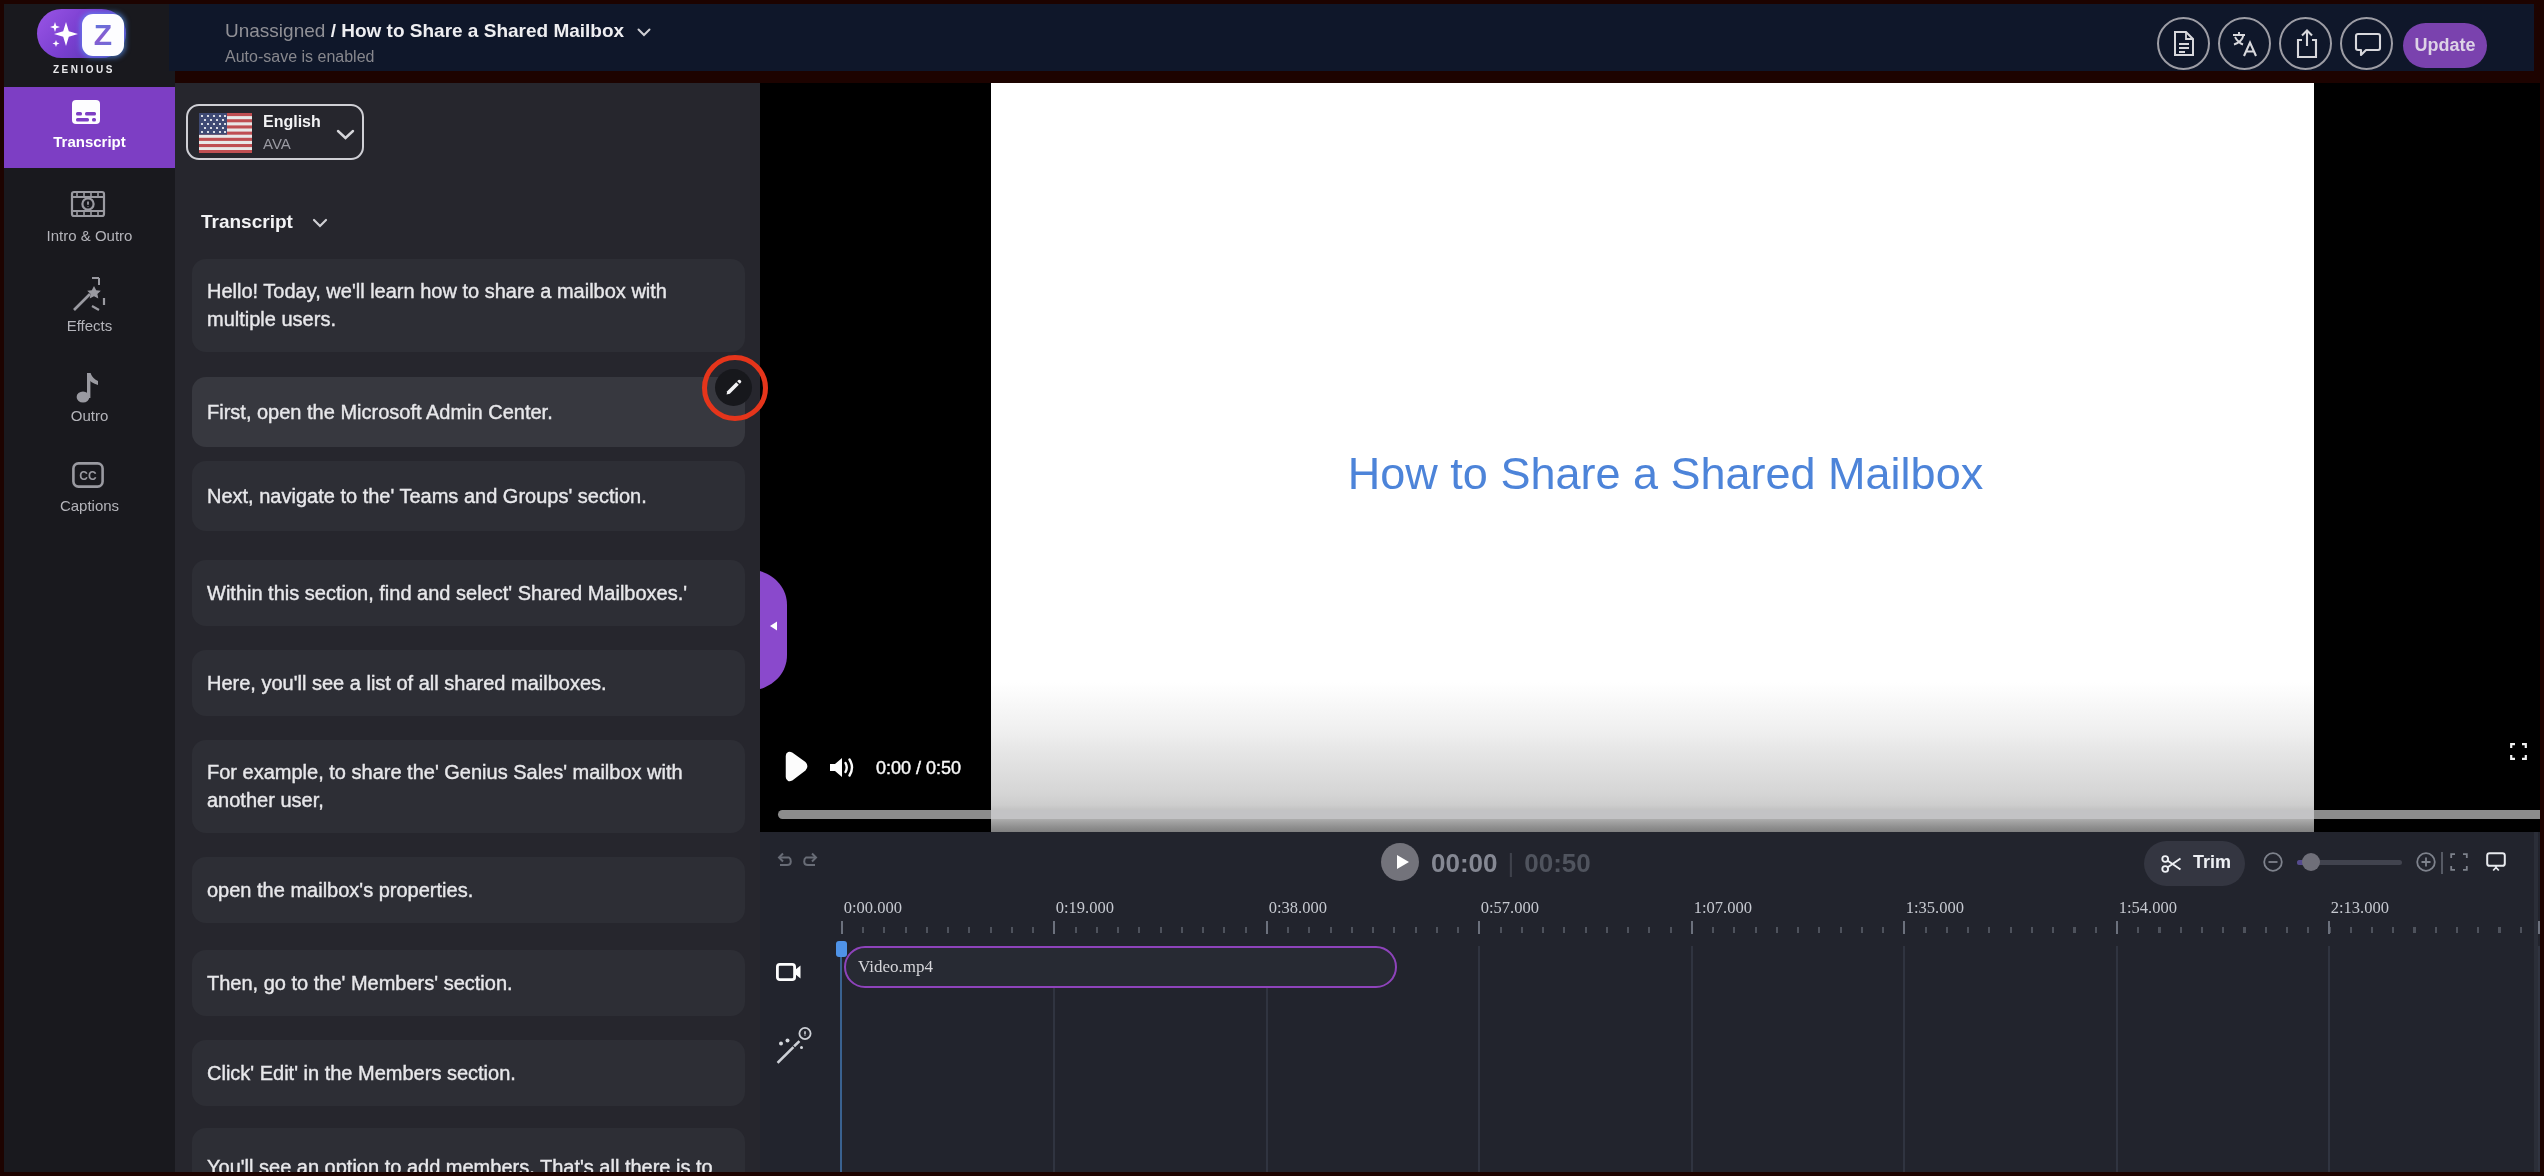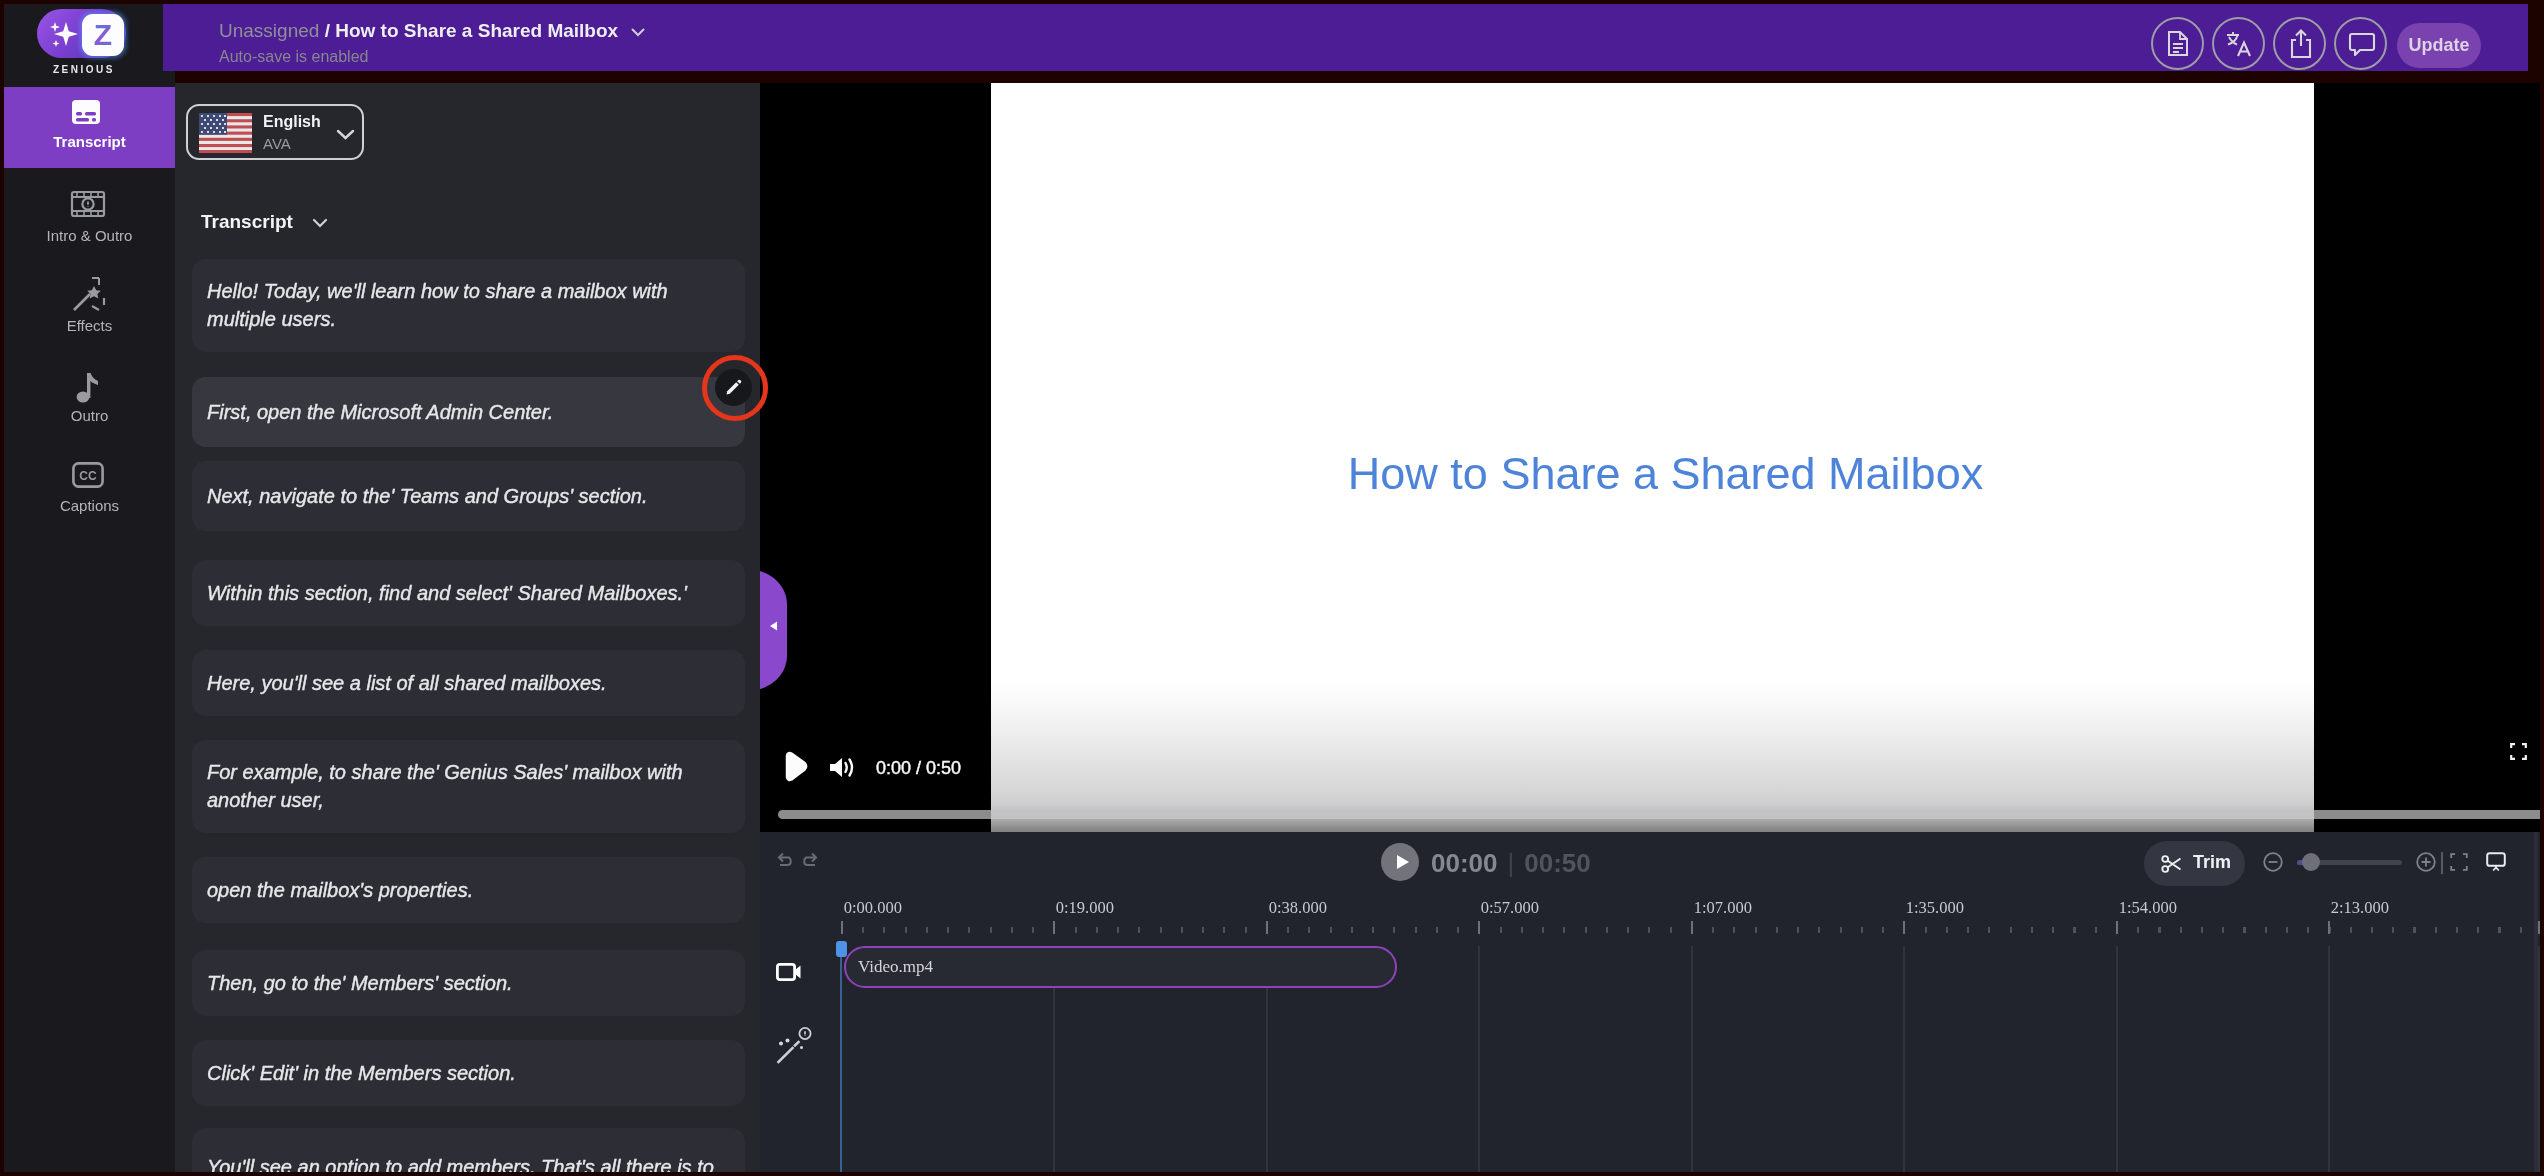--- a/index.html
+++ b/index.html
@@ -14,37 +14,37 @@
   background:linear-gradient(130deg,#9a55e6 0%,#7a3fd0 45%,#4e35a8 100%); }
 #ztile { left:78px; top:10px; width:42px; height:42px; border-radius:11px; background:#fdfdff;
   box-shadow:0 0 5px 1.5px rgba(90,150,255,.6); }
 #ztile span { position:absolute; left:0; top:4px; width:100%; text-align:center; font-size:30px; font-weight:700;
   background:linear-gradient(160deg,#4f7fe0 10%,#8a5ad0 55%,#4f7fe0 95%); -webkit-background-clip:text; background-clip:text; color:transparent; }
 #zenious { left:0px; top:60px; width:160px; text-align:center; color:#e9e9ec; font-size:10px; letter-spacing:2.5px; font-weight:700; }
 .navlabel { width:100%; text-align:center; font-size:15px; color:#b4b4ba; }
 #nav-transcript { left:0; top:83px; width:171px; height:81px; background:#7d3ec4; }
 
 
-#topbar { left:163px; top:4px; width:2365px; height:67px; background:#4c1d95; }
+#topbar { left:169px; top:4px; width:2365px; height:67px; background:#0f172a; }
 #crumb { left:56px; top:16px; font-size:19px; color:#909096; white-space:nowrap; }
 #crumb b { color:#eeeef1; font-weight:700; }
 #autosave { left:56px; top:44px; font-size:16px; color:#87878d; }
 .cbtn { top:13px; width:53px; height:53px; border-radius:50%; border:2px solid #9d9da5; }
 #update { left:2234px; top:19px; width:84px; height:45px; border-radius:23px; background:#7a42ae;
   color:#ddd3e6; font-size:18px; font-weight:700; text-align:center; line-height:44px; }
 
 
 #panel { left:175px; top:83px; width:585px; height:1089px; background:#26262d; overflow:hidden; }
 #langbox { left:11px; top:21px; width:178px; height:56px; border:2px solid #cfcfd5; border-radius:13px; }
 #flag { left:11px; top:7px; width:53px; height:40px; }
 #lang-en { left:75px; top:7px; font-size:16px; font-weight:700; color:#f2f2f4; }
 #lang-ava { left:75px; top:29px; font-size:15px; color:#9a9aa2; }
 #theader { left:26px; top:128px; font-size:19px; font-weight:700; color:#f3f3f5; }
 .card { left:17px; width:553px; border-radius:14px; background:#2d2e35; color:#e7e7ea; -webkit-text-stroke:0.4px #e7e7ea;
-  font-size:20px; line-height:27.5px; padding:19px 15px 0 15px;font-style:italic; }
+  font-size:20px; line-height:27.5px; padding:19px 15px 0 15px; }
 .card.hl { background:#37383f; }
 
 
 #pencilbtn { left:540px; top:286px; width:37px; height:37px; border-radius:50%; background:#17181c; }
 #redcircle { left:702px; top:355px; width:66px; height:66px; border-radius:50%; border:5px solid #e5351b; z-index:50; }
 
 
 #video { left:760px; top:83px; width:1780px; height:749px; background:#000; }
 #slide { left:231px; top:0; width:1323px; height:749px;
   background:linear-gradient(180deg,#ffffff 0%,#ffffff 80%,#eeeeee 87%,#e8e8e8 88.6%,#d5d5d5 94.9%,#cdcdcd 96.4%,#b4b4b4 98%,#909090 99.3%,#808080 100%); }

